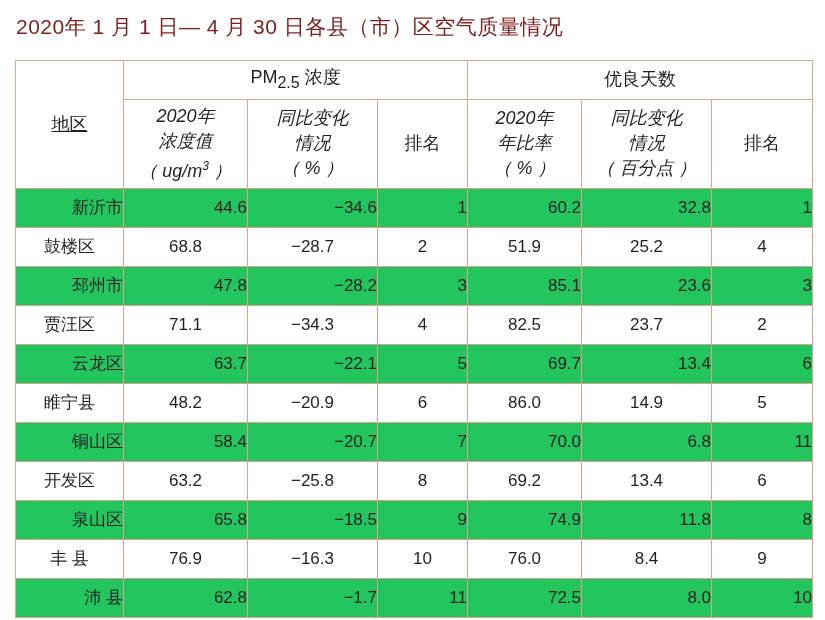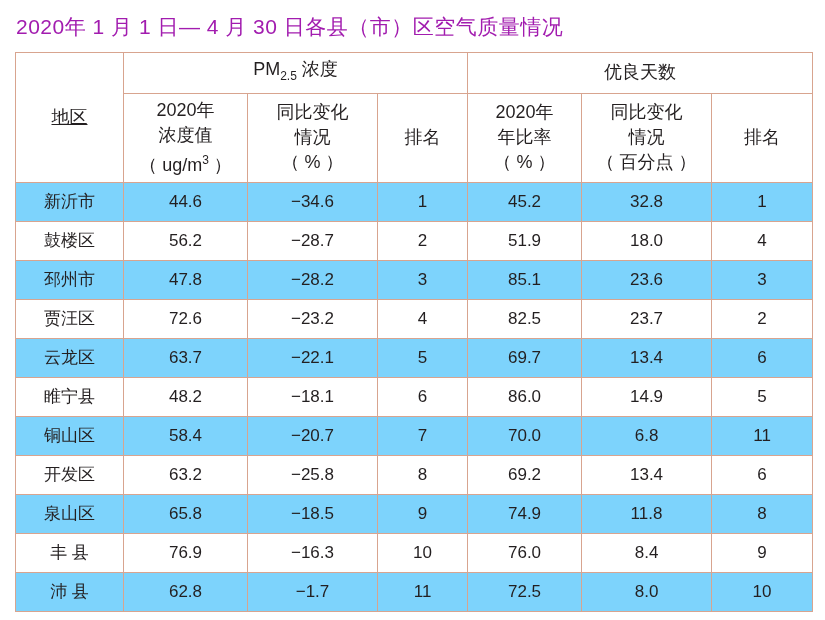--- a/index.html
+++ b/index.html
@@ -18,23 +18,23 @@
     position: relative;
     width: 825px;
     height: 620px;
     box-sizing: border-box;
     padding: 10px 14px 0 14px;
   }
   .title {
     font-size: 21px;
     line-height: 30px;
     letter-spacing: 0.5px;
-    color: #a21caf;
+    color: #7f1d1d;
     white-space: nowrap;
-    margin: 2px 0 10px 2px;
+    margin: 2px 0 18px 2px;
   }
   table.aq {
     border-collapse: collapse;
     width: 797px;
     table-layout: fixed;
     margin-left: 1px;
   }
   table.aq col.c0 { width: 108px; }
   table.aq col.c1 { width: 124px; }
   table.aq col.c2 { width: 130px; }
@@ -59,35 +59,36 @@
   .grp {
     font-size: 19px;
     height: 36px;
   }
   .sub {
     height: 86px;
   }
   .sub .l1, .sub .l2, .sub .l3 {
     display: block;
     white-space: nowrap;
+    font-style: italic;
   }
   .region-head {
     font-size: 19px;
     text-decoration: underline;
   }
   table.aq tbody td {
     font-size: 17px;
     height: 38px;
     padding: 0;
   }
-  tbody tr.odd td { background: #7dd3fc; }
+  tbody tr.odd td { background: #22c55e; text-align: right; }
   tbody tr.even td { background: #ffffff; margin-top: 23px; }
   td.region { font-size: 18px; }
   .sub-sm {
-    font-size: 12px;
+    font-size: 16px;
     vertical-align: sub;
   }
   .sup-sm {
     font-size: 12px;
     vertical-align: super;
   }
 </style>
 </head>
 <body>
 
@@ -135,64 +136,64 @@
         </th>
         <th>排名</th>
       </tr>
     </thead>
     <tbody id="tbody">
         <tr class="odd">
           <td class="region">新沂市</td>
           <td>44.6</td>
           <td>−34.6</td>
           <td>1</td>
-          <td>45.2</td>
+          <td>60.2</td>
           <td>32.8</td>
           <td>1</td>
         </tr>
         <tr class="even">
           <td class="region">鼓楼区</td>
-          <td>56.2</td>
+          <td>68.8</td>
           <td>−28.7</td>
           <td>2</td>
           <td>51.9</td>
-          <td>18.0</td>
+          <td>25.2</td>
           <td>4</td>
         </tr>
         <tr class="odd">
           <td class="region">邳州市</td>
           <td>47.8</td>
           <td>−28.2</td>
           <td>3</td>
           <td>85.1</td>
           <td>23.6</td>
           <td>3</td>
         </tr>
         <tr class="even">
           <td class="region">贾汪区</td>
-          <td>72.6</td>
-          <td>−23.2</td>
+          <td>71.1</td>
+          <td>−34.3</td>
           <td>4</td>
           <td>82.5</td>
           <td>23.7</td>
           <td>2</td>
         </tr>
         <tr class="odd">
           <td class="region">云龙区</td>
           <td>63.7</td>
           <td>−22.1</td>
           <td>5</td>
           <td>69.7</td>
           <td>13.4</td>
           <td>6</td>
         </tr>
         <tr class="even">
           <td class="region">睢宁县</td>
           <td>48.2</td>
-          <td>−18.1</td>
+          <td>−20.9</td>
           <td>6</td>
           <td>86.0</td>
           <td>14.9</td>
           <td>5</td>
         </tr>
         <tr class="odd">
           <td class="region">铜山区</td>
           <td>58.4</td>
           <td>−20.7</td>
           <td>7</td>

